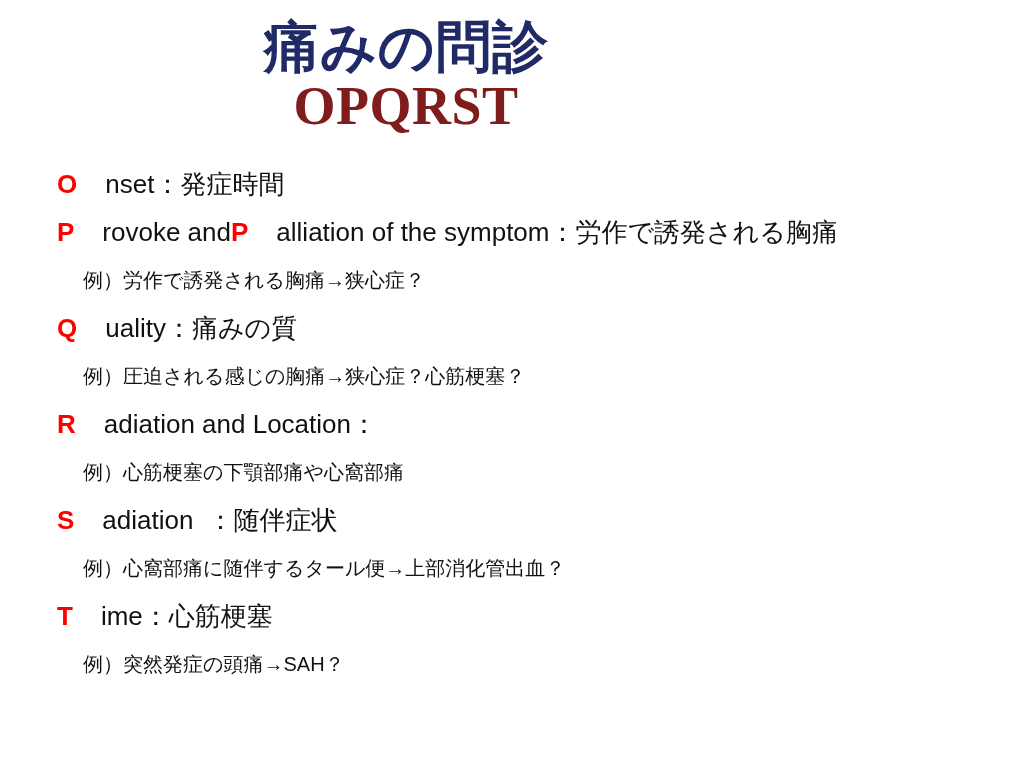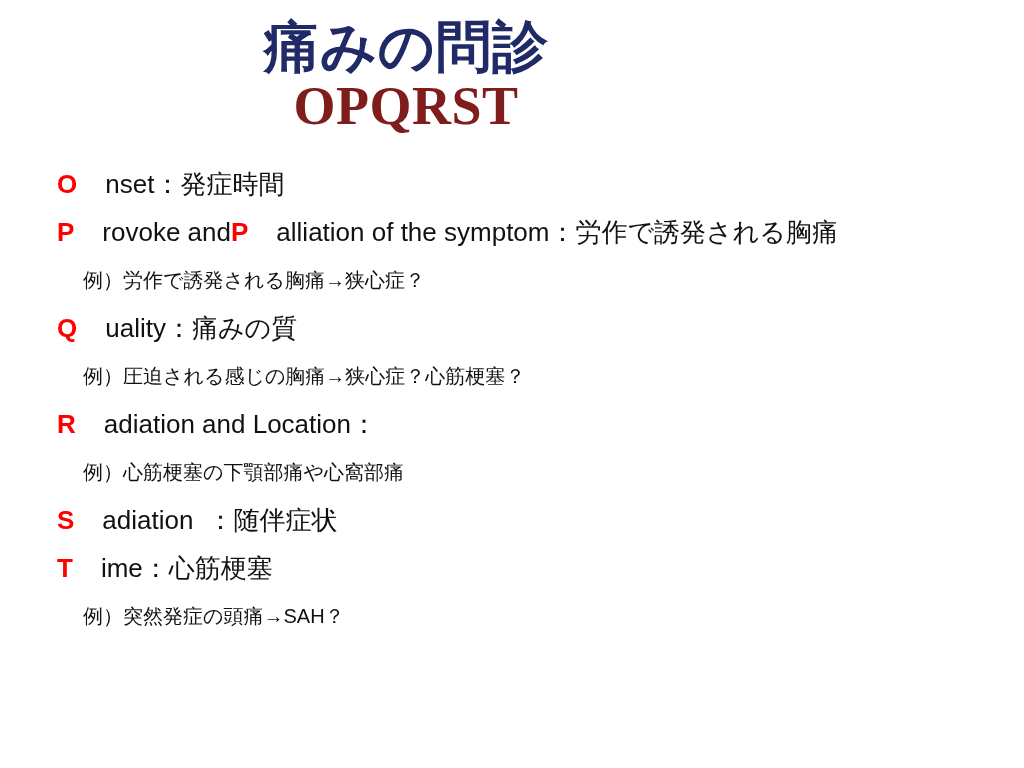--- a/index.html
+++ b/index.html
@@ -148,20 +148,23 @@
       <div class="line example">
         <span class="jp">例）心筋梗塞の下顎部痛や心窩部痛</span>
       </div>
       <div class="line main">
         <span class="initial">S</span>
         <span class="rest">adiation</span>
         <span class="gap"></span>
         <span class="jp">：</span>
         <span class="jp">随伴症状</span>
       </div>
+      <div class="line example">
+        <span class="jp">例）心窩部痛に随伴するタール便→上部消化管出血？</span>
+      </div>
       <div class="line main">
         <span class="initial">T</span>
         <span class="rest">ime</span>
         <span class="jp">：</span>
         <span class="jp">心筋梗塞</span>
       </div>
       <div class="line example">
         <span class="jp">例）突然発症の頭痛→SAH？</span>
       </div>
     </div>

